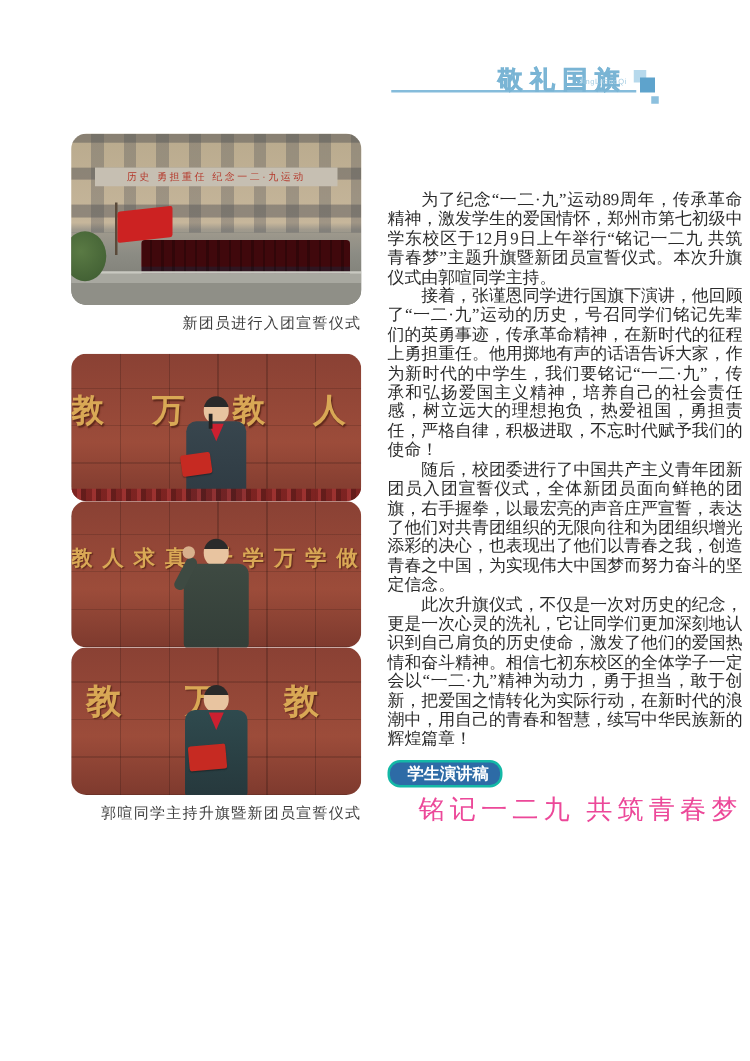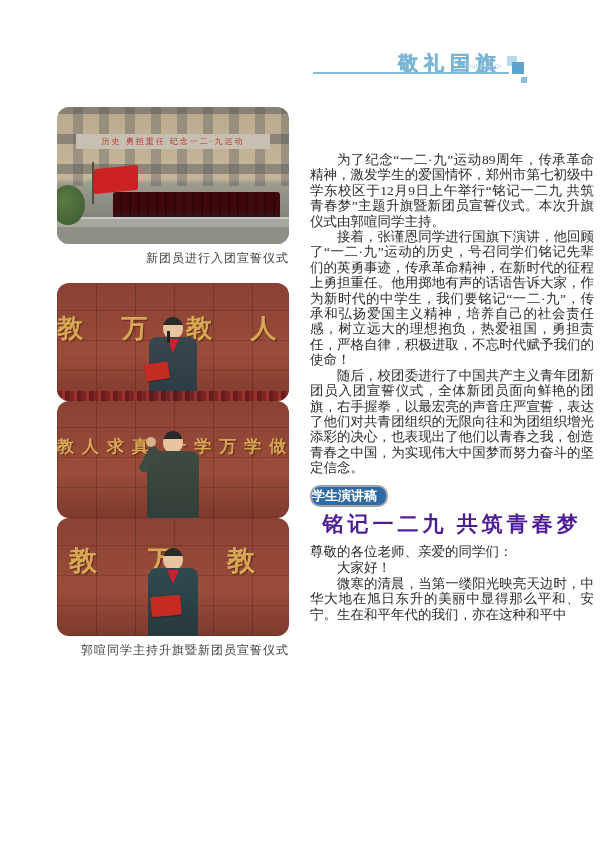--- a/index.html
+++ b/index.html
@@ -118,24 +118,24 @@
   
   .article {
     position:absolute; left:310px; top:108px; width:284px;
     font-size:13.5px; line-height:15.4px; color:#2b2b2b; text-align:justify;margin-top:44px;
   }
   .article p { text-indent:2em; }
 
   .badge {
     display:inline-block; margin-top:9px;
     font-family:"Liberation Sans", sans-serif; font-weight:bold; font-size:13px; color:#ffffff;
-    background:#2d6ba6; border:2px solid #a3a3a3; border-radius:10px; padding:1px 9px 2px 0;
+    background:#2d6ba6; border:2px solid #14b8a6; border-radius:10px; padding:1px 9px 2px 14px;
   }
   .speech-title {
-    margin-top:10px; text-align:center; font-size:21px; font-weight:bold; color:#4c1d95;
+    margin-top:10px; text-align:right; font-size:21px; font-weight:normal; color:#ec4899;
     letter-spacing:4px; font-family:"Liberation Serif", serif;
   }
   .speech-body { margin-top:12px; font-size:13.5px; line-height:15.6px; color:#2b2b2b; text-align:justify; }
   .speech-body .salutation { text-indent:0; }
   .speech-body .greet { text-indent:2em; }
   .speech-body p.sp { text-indent:2em; }
 
   
   .pagenum {
     position:absolute; left:505px; top:793px; width:28px; height:20px;
@@ -209,27 +209,23 @@
       </div>
       <figcaption class="caption">郭喧同学主持升旗暨新团员宣誓仪式</figcaption>
     </figure>
 
   </div>
 
   <div class="article">
     <p>为了纪念“一二·九”运动89周年，传承革命精神，激发学生的爱国情怀，郑州市第七初级中学东校区于12月9日上午举行“铭记一二九 共筑青春梦”主题升旗暨新团员宣誓仪式。本次升旗仪式由郭喧同学主持。</p>
     <p>接着，张谨恩同学进行国旗下演讲，他回顾了“一二·九”运动的历史，号召同学们铭记先辈们的英勇事迹，传承革命精神，在新时代的征程上勇担重任。他用掷地有声的话语告诉大家，作为新时代的中学生，我们要铭记“一二·九”，传承和弘扬爱国主义精神，培养自己的社会责任感，树立远大的理想抱负，热爱祖国，勇担责任，严格自律，积极进取，不忘时代赋予我们的使命！</p>
     <p>随后，校团委进行了中国共产主义青年团新团员入团宣誓仪式，全体新团员面向鲜艳的团旗，右手握拳，以最宏亮的声音庄严宣誓，表达了他们对共青团组织的无限向往和为团组织增光添彩的决心，也表现出了他们以青春之我，创造青春之中国，为实现伟大中国梦而努力奋斗的坚定信念。</p>
+    <p>此次升旗仪式，不仅是一次对历史的纪念，更是一次心灵的洗礼，它让同学们更加深刻地认识到自己肩负的历史使命，激发了他们的爱国热情和奋斗精神。相信七初东校区的全体学子一定会以“一二·九”精神为动力，勇于担当，敢于创新，把爱国之情转化为实际行动，在新时代的浪潮中，用自己的青春和智慧，续写中华民族新的辉煌篇章！</p>
 
     <span class="badge">学生演讲稿</span>
 
     <div class="speech-title">铭记一二九 共筑青春梦</div>
 
-    <div class="speech-body">
-      <p class="salutation">尊敬的各位老师、亲爱的同学们：</p>
-      <p class="greet">大家好！</p>
-      <p class="sp">微寒的清晨，当第一缕阳光映亮天边时，中华大地在旭日东升的美丽中显得那么平和、安宁。生在和平年代的我们，亦在这种和平中</p>
-    </div>
   </div>
 
   <div class="pagenum">122</div>
 
 </div>
 
 </body></html>

